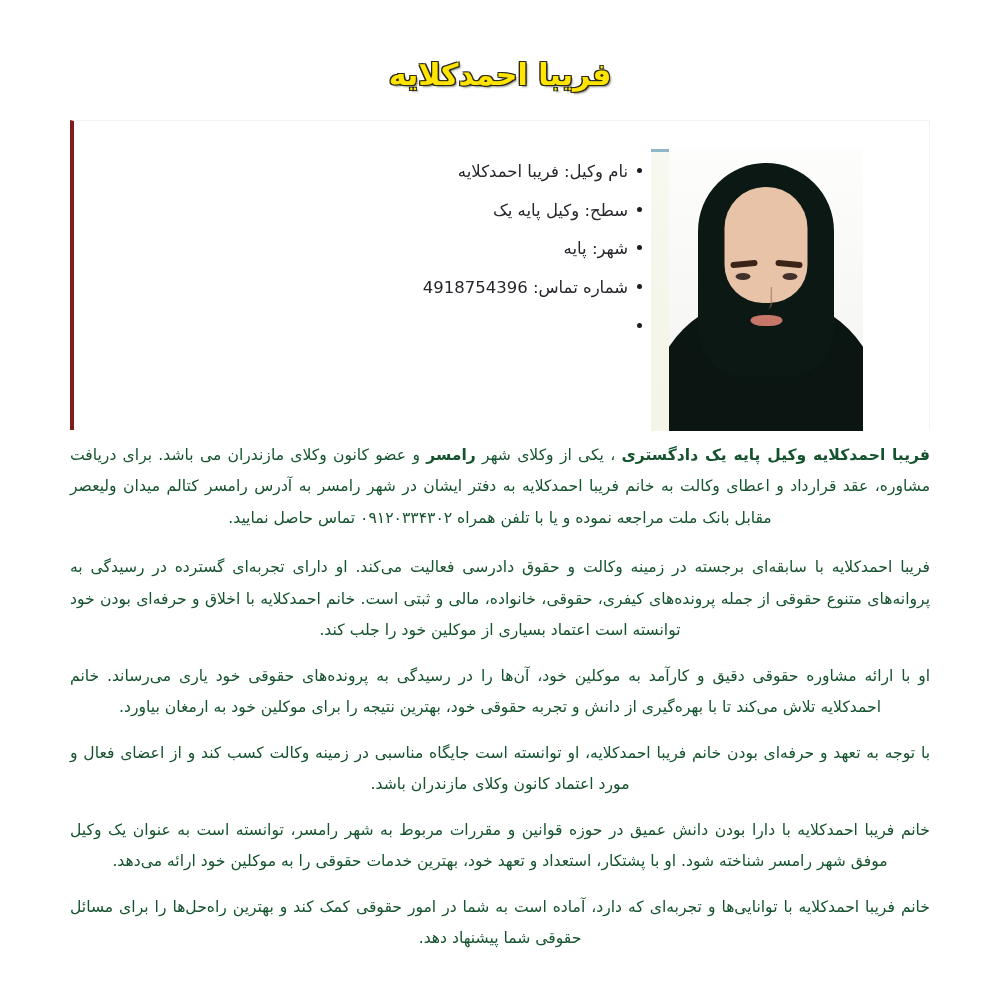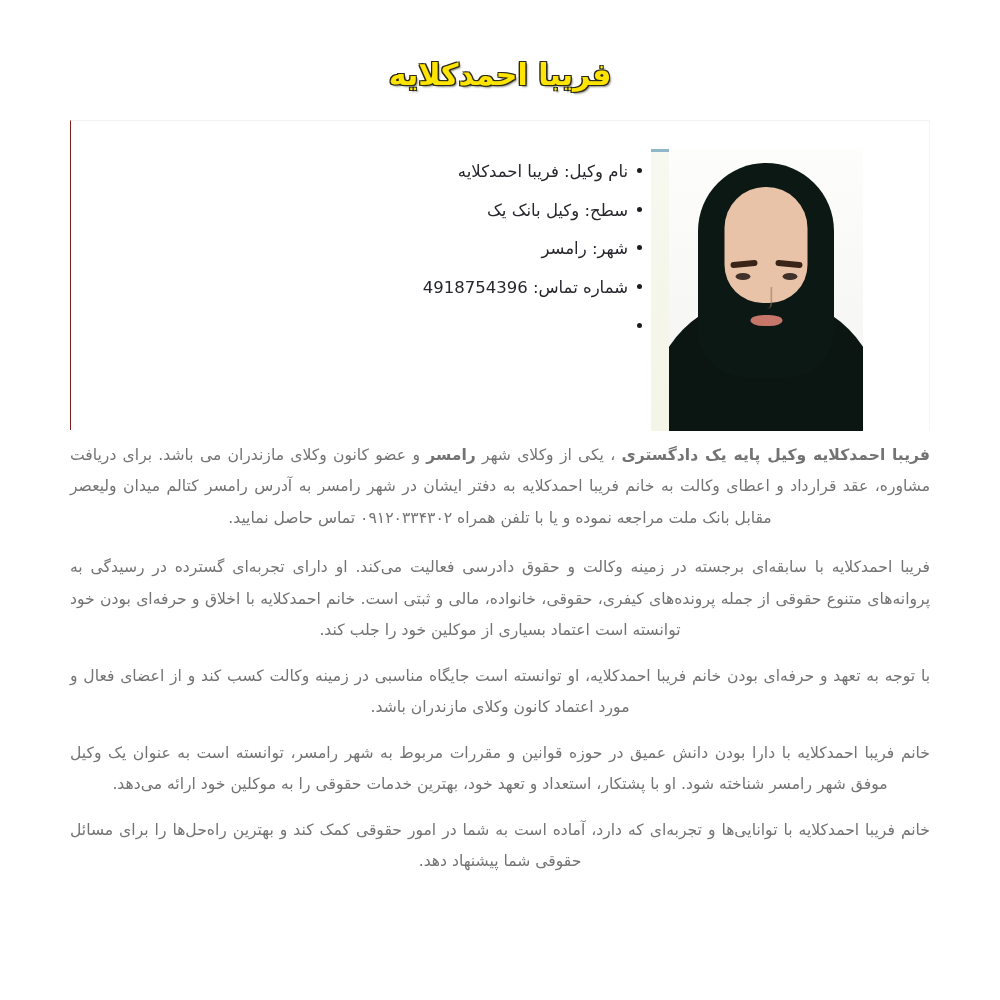--- a/index.html
+++ b/index.html
@@ -46,21 +46,21 @@
   
   .profile-card {
     position: absolute;
     left: 70px;
     top: 120px;
     width: 860px;
     height: 310px;
     box-sizing: border-box;
     border-top: 1px solid #f2f2f4;
     border-right: 1px solid #f4f4f6;
-    border-left: 1px solid #7f1d1d;
+    border-left: 4px solid #7f1d1d;
     display: flex;
     flex-direction: row-reverse;
     align-items: flex-start;
     background: #ffffff;
   }
 
   .card-info {
     flex: 1 1 auto;
     padding: 38px 0 0 0;
     min-width: 0;
@@ -200,21 +200,21 @@
     right: 70px;
     top: 440px;
     width: 860px;
     text-align: justify;
     text-align-last: center;
   }
   .article p {
     margin: 0 0 14px 0;
     font-size: 15.6px;
     line-height: 2.02;
-    color: #737373;
+    color: #14532d;
     text-align: justify;
     text-justify: inter-word;
   }
   .article p b { font-weight: bold; }
   .article p.gap { margin-top: 18px; }
 </style>
 </head>
 <body>
 
 <div class="page">
@@ -222,24 +222,24 @@
   <h1 class="page-title">فریبا احمدکلایه</h1>
 
   <div class="profile-card">
 
     <div class="card-info">
       <ul class="info-list">
         <li>
           <span class="bullet"></span><span>نام وکیل: فریبا احمدکلایه</span>
         </li>
         <li>
-          <span class="bullet"></span><span>سطح: وکیل بانک یک</span>
-        </li>
-        <li>
-          <span class="bullet"></span><span>شهر: رامسر</span>
+          <span class="bullet"></span><span>سطح: وکیل پایه یک</span>
+        </li>
+        <li>
+          <span class="bullet"></span><span>شهر: پایه</span>
         </li>
         <li>
           <span class="bullet"></span><span>شماره تماس: 4918754396</span>
         </li>
         <li>
           <span class="bullet"></span>
         </li>
       </ul>
     </div>
 
@@ -262,20 +262,21 @@
     </div>
 
   </div>
 
   <div class="article">
 
     <p><b>فریبا احمدکلایه وکیل پایه یک دادگستری</b><span> ، یکی از وکلای شهر </span><b>رامسر</b><span> و عضو کانون وکلای مازندران می باشد. برای دریافت مشاوره، عقد قرارداد و اعطای وکالت به خانم فریبا احمدکلایه به دفتر ایشان در شهر رامسر به آدرس رامسر کتالم میدان ولیعصر مقابل بانک ملت مراجعه نموده و یا با تلفن همراه ۰۹۱۲۰۳۳۴۳۰۲ تماس حاصل نمایید.</span></p>
 
     <p class="gap">فریبا احمدکلایه با سابقه‌ای برجسته در زمینه وکالت و حقوق دادرسی فعالیت می‌کند. او دارای تجربه‌ای گسترده در رسیدگی به پروانه‌های متنوع حقوقی از جمله پرونده‌های کیفری، حقوقی، خانواده، مالی و ثبتی است. خانم احمدکلایه با اخلاق و حرفه‌ای بودن خود توانسته است اعتماد بسیاری از موکلین خود را جلب کند.</p>
 
+    <p>او با ارائه مشاوره حقوقی دقیق و کارآمد به موکلین خود، آن‌ها را در رسیدگی به پرونده‌های حقوقی خود یاری می‌رساند. خانم احمدکلایه تلاش می‌کند تا با بهره‌گیری از دانش و تجربه حقوقی خود، بهترین نتیجه را برای موکلین خود به ارمغان بیاورد.</p>
 
     <p>با توجه به تعهد و حرفه‌ای بودن خانم فریبا احمدکلایه، او توانسته است جایگاه مناسبی در زمینه وکالت کسب کند و از اعضای فعال و مورد اعتماد کانون وکلای مازندران باشد.</p>
 
     <p>خانم فریبا احمدکلایه با دارا بودن دانش عمیق در حوزه قوانین و مقررات مربوط به شهر رامسر، توانسته است به عنوان یک وکیل موفق شهر رامسر شناخته شود. او با پشتکار، استعداد و تعهد خود، بهترین خدمات حقوقی را به موکلین خود ارائه می‌دهد.</p>
 
     <p>خانم فریبا احمدکلایه با توانایی‌ها و تجربه‌ای که دارد، آماده است به شما در امور حقوقی کمک کند و بهترین راه‌حل‌ها را برای مسائل حقوقی شما پیشنهاد دهد.</p>
 
   </div>
 
 </div>

